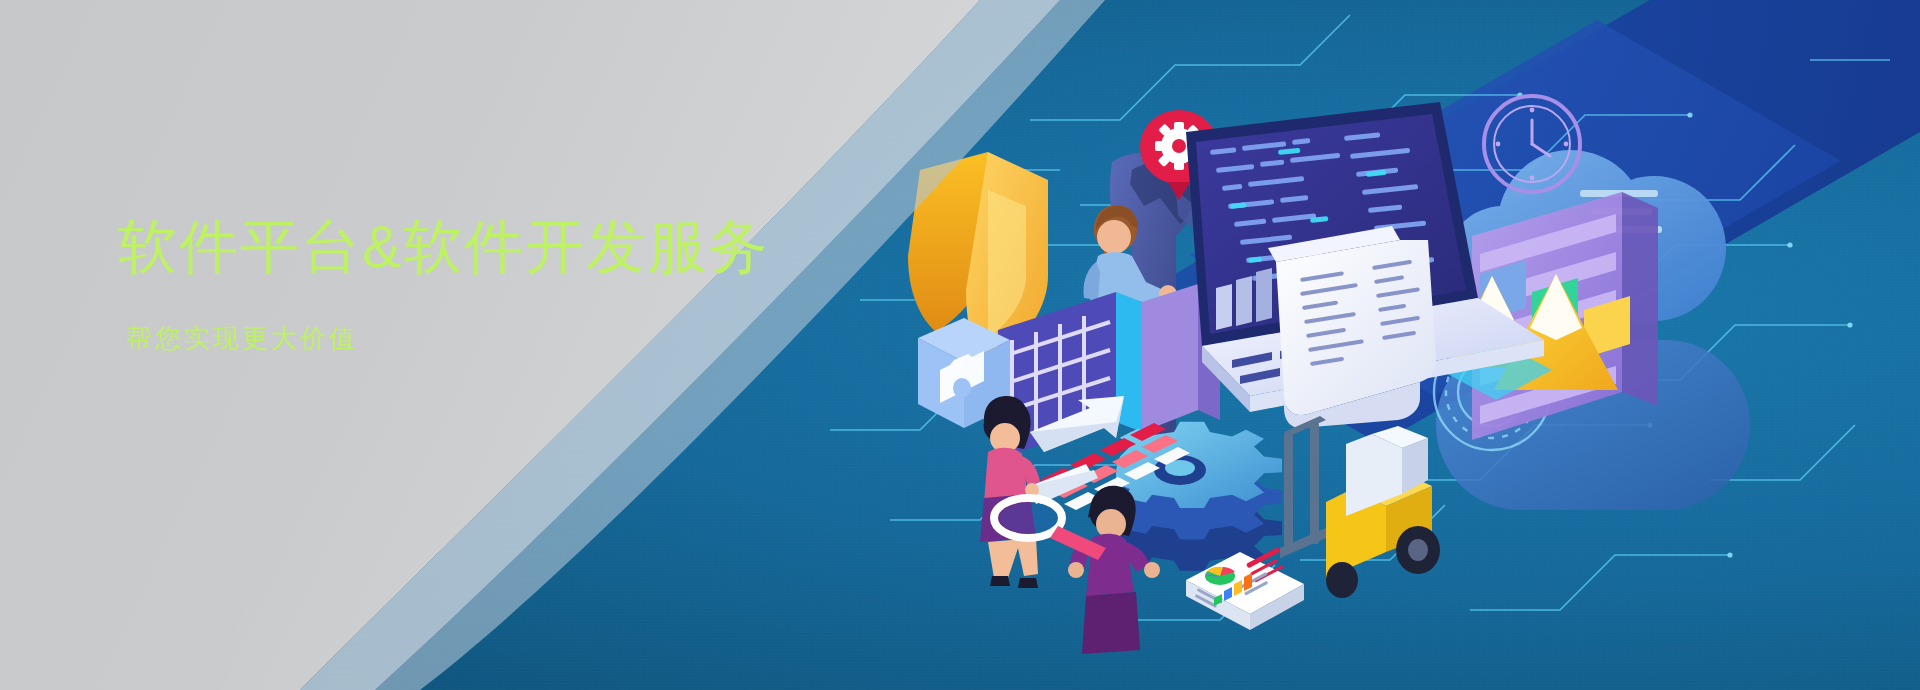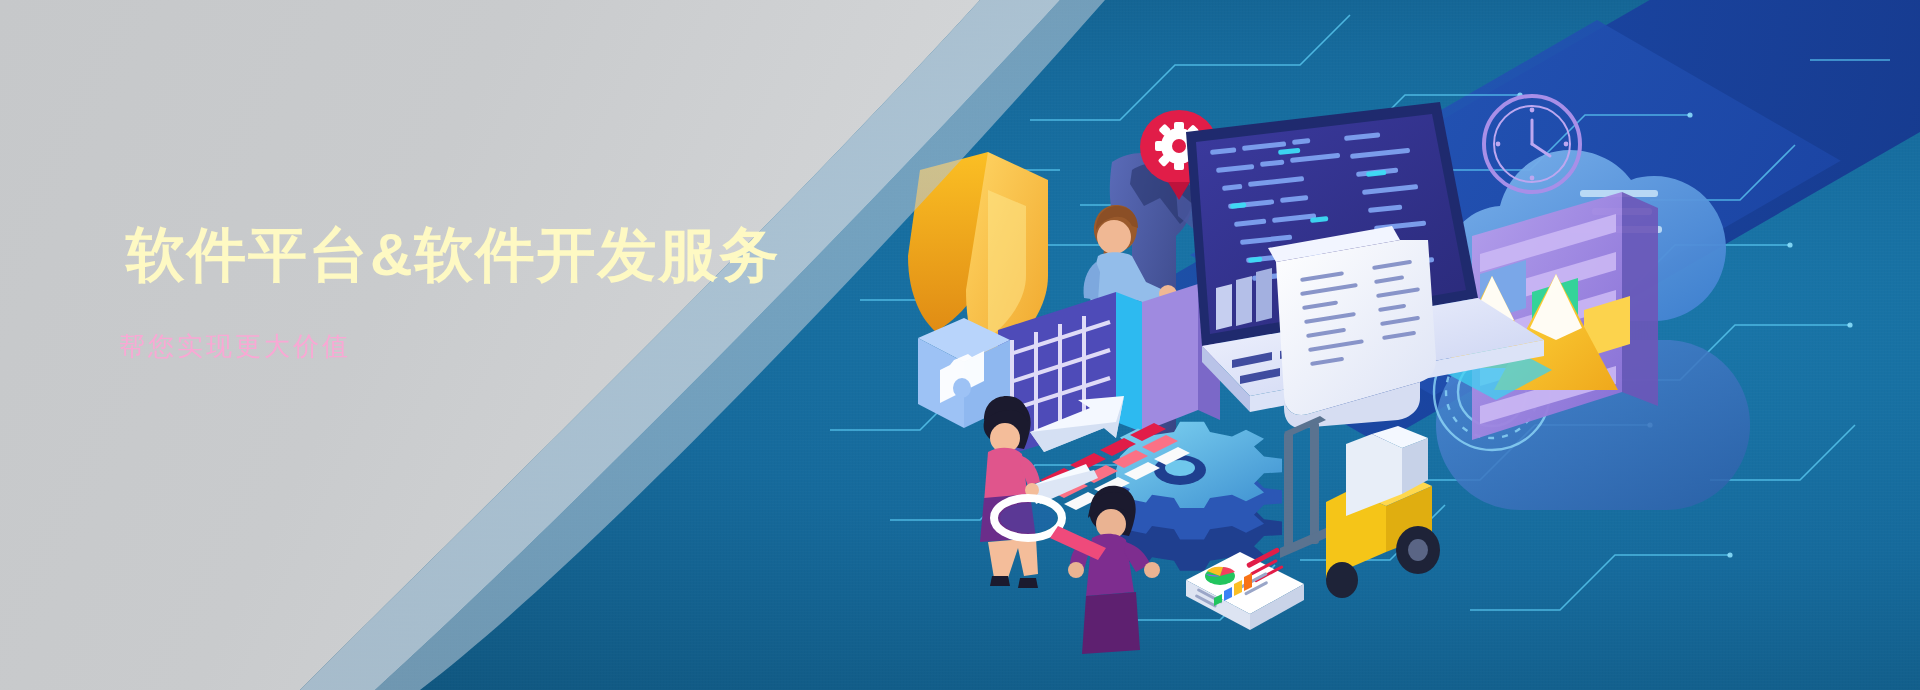--- a/index.html
+++ b/index.html
@@ -56,26 +56,26 @@
   .grey-edge2{
     position:absolute;left:0;top:0;width:1150px;height:690px;
     background:linear-gradient(120deg,#a8bccd 0%,#b5c8d7 100%);
     clip-path: path("M1060,0 L1105,0 C880,255 590,560 420,690 L375,690 C540,540 830,250 1060,0 Z");
     opacity:.6;
   }
 
   
   .copy{position:absolute;left:110px;top:205px;}
   .title{
-    font-size:59px;font-weight:700;letter-spacing:2px;
-    color:#fef9c3;line-height:1.18;white-space:nowrap;margin:16px;
+    font-size:59px;font-weight:400;letter-spacing:2px;
+    color:#bef264;line-height:1.18;white-space:nowrap;margin:8px;
   }
   .subtitle{
     font-size:26px;font-weight:400;letter-spacing:3px;
-    color:#f9a8d4;margin:38px 0 0 9px;white-space:nowrap;
+    color:#bef264;margin:38px 0 0 16px;white-space:nowrap;
   }
 
   
   .abs{position:absolute;}
 </style>
 </head>
 <body>
 
 <div class="stage">
 

